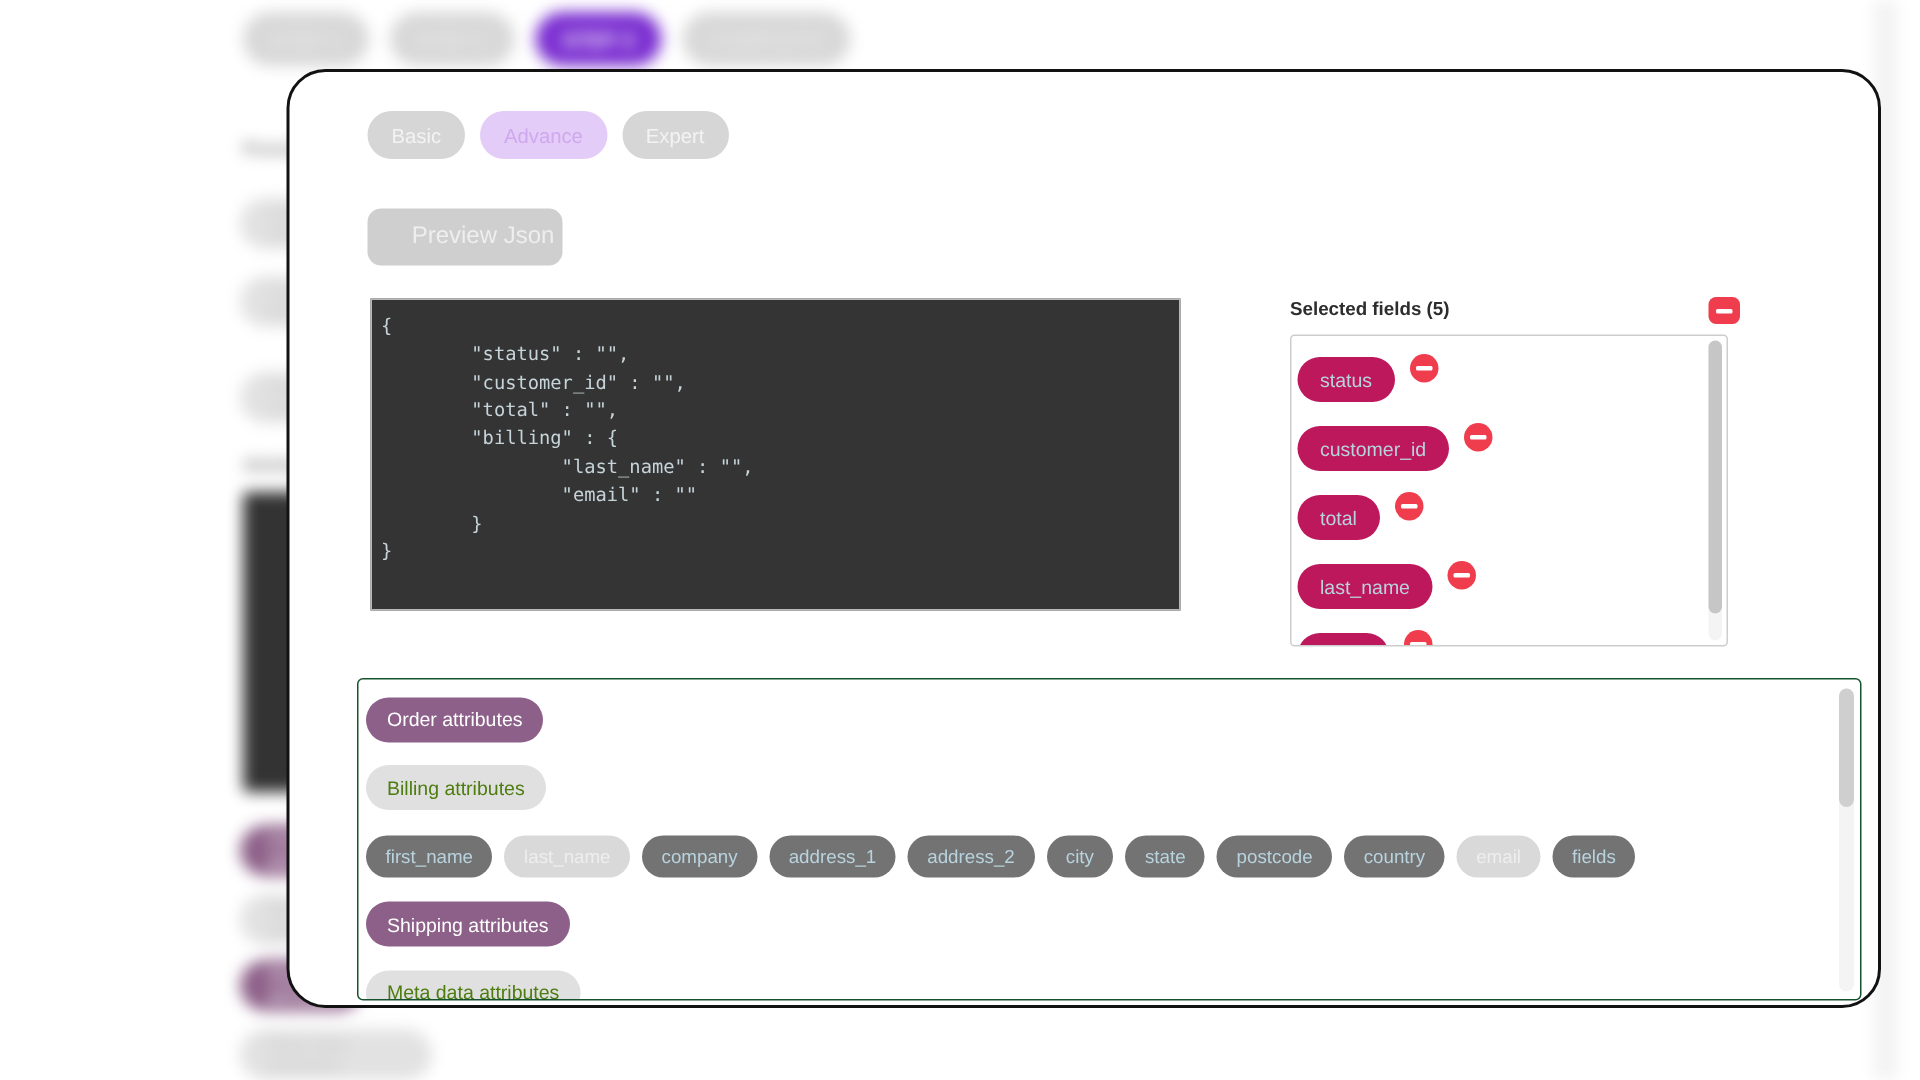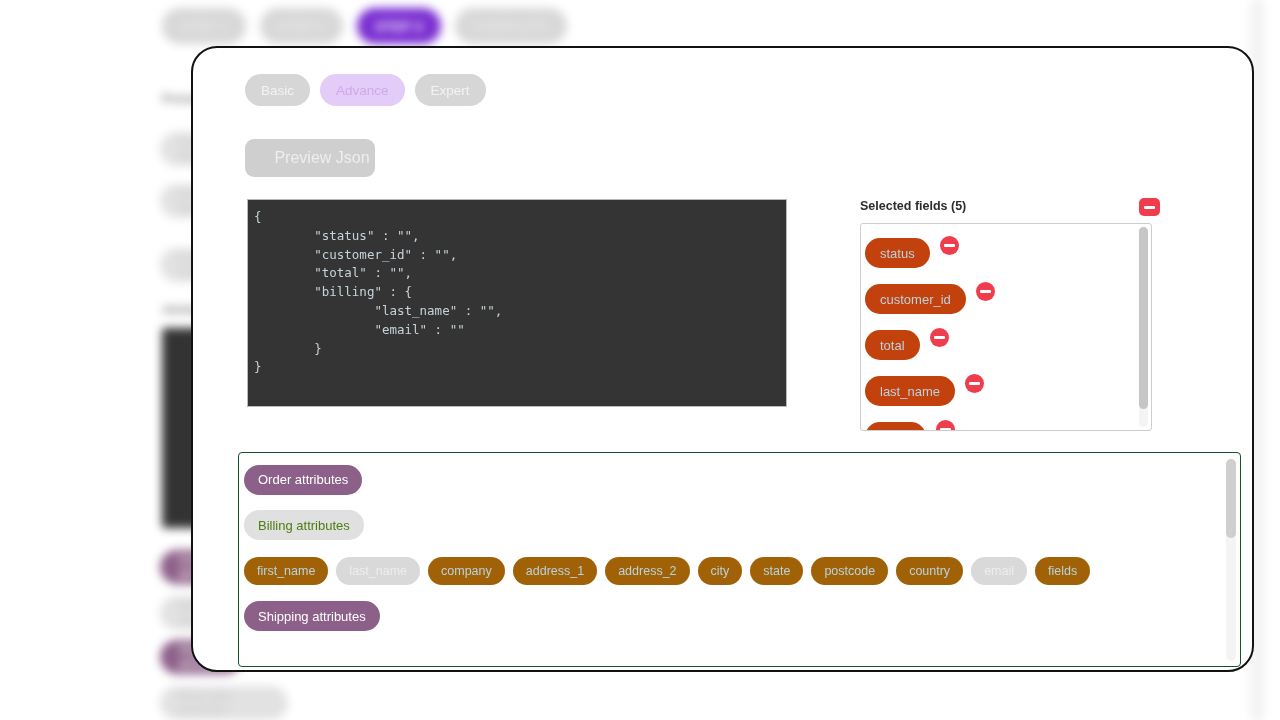--- a/index.html
+++ b/index.html
@@ -220,21 +220,21 @@
   }
   .sel-row {
     display: flex;
     align-items: center;
     height: 46px;
     padding-left: 2px;
   }
   .sel-chip {
     height: 30px;
     border-radius: 15px;
-    background: #c2410c;
+    background: #be185d;
     color: #b8d3de;
     font-size: 13px;
     display: flex;
     align-items: center;
     padding: 0 15px;
     white-space: nowrap;
   }
   .minus-circle {
     width: 19px;
     height: 19px;
@@ -304,21 +304,21 @@
     font-size: 13px;
     white-space: nowrap;
     cursor: pointer;
   }
   .group-chip.on { background: #8d6089; color: #ffffff; }
   .group-chip.off { background: #e0e0e0; color: #4d7c0f; }
 
   .field-chip {
     height: 28px;
     border-radius: 14px;
-    background: #a16207;
+    background: #737373;
     color: #b8d3de;
     font-size: 12.5px;
     display: flex;
     align-items: center;
     padding: 0 13px;
     white-space: nowrap;
     cursor: pointer;
   }
   .field-chip.used { background: #d9d9d9; color: #eeeeee; }
 
@@ -453,20 +453,23 @@
           <div class="field-chip">postcode</div>
           <div class="field-chip">country</div>
           <div class="field-chip used">email</div>
           <div class="field-chip">fields</div>
         </div>
 
         <div class="attr-row">
           <div class="group-chip on">Shipping attributes</div>
         </div>
 
+        <div class="attr-row">
+          <div class="group-chip off">Meta data attributes</div>
+        </div>
 
         <div class="attr-scrollbar">
           <div class="attr-scroll-thumb"></div>
         </div>
       </div>
 
     </div>
   </div>
 </div>
 

